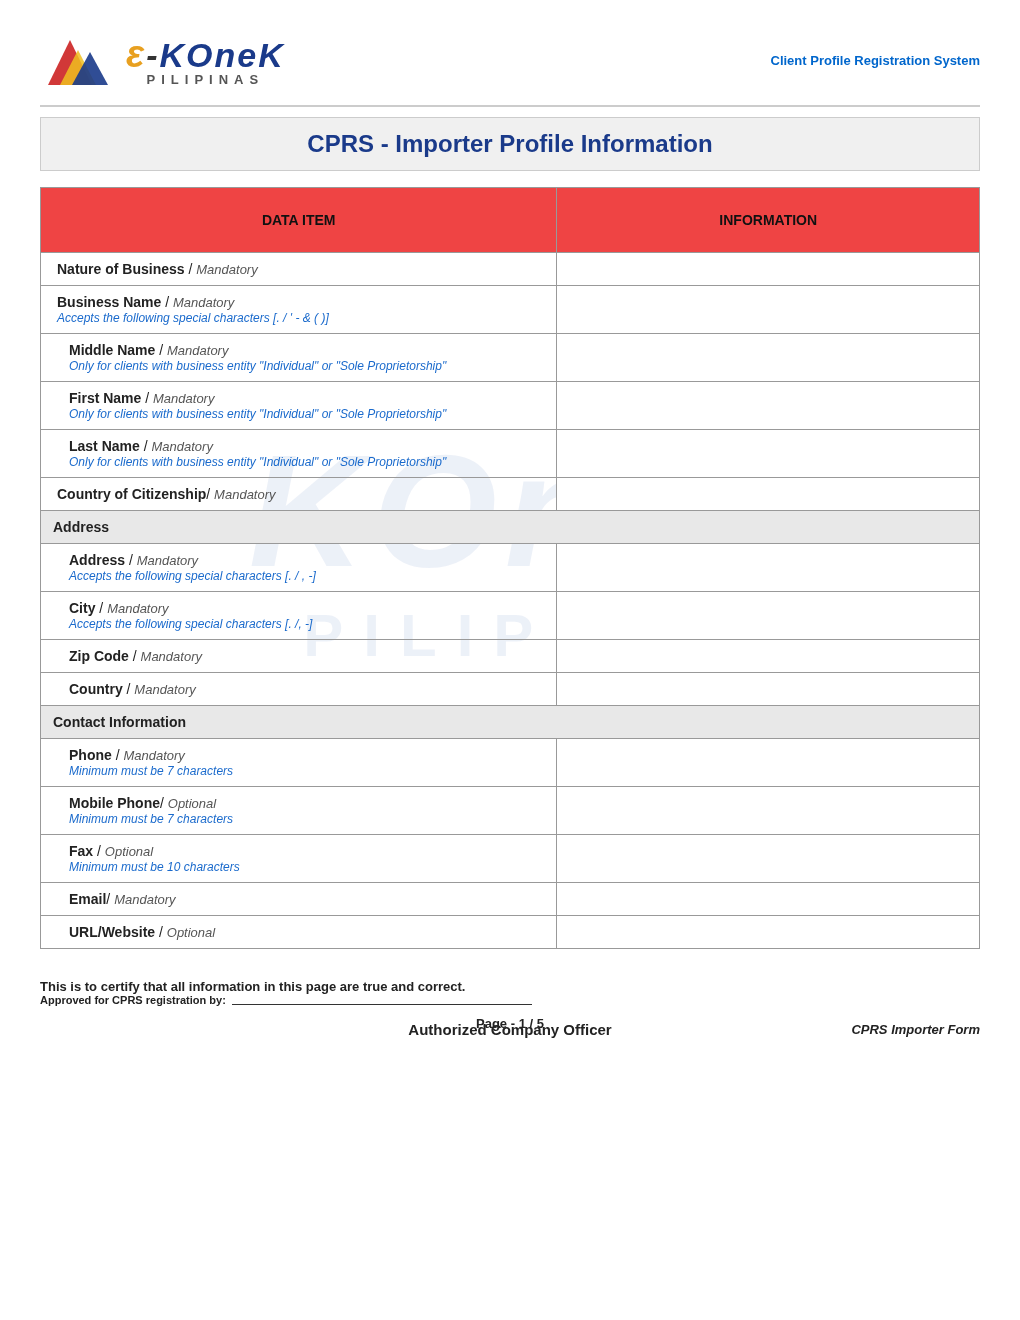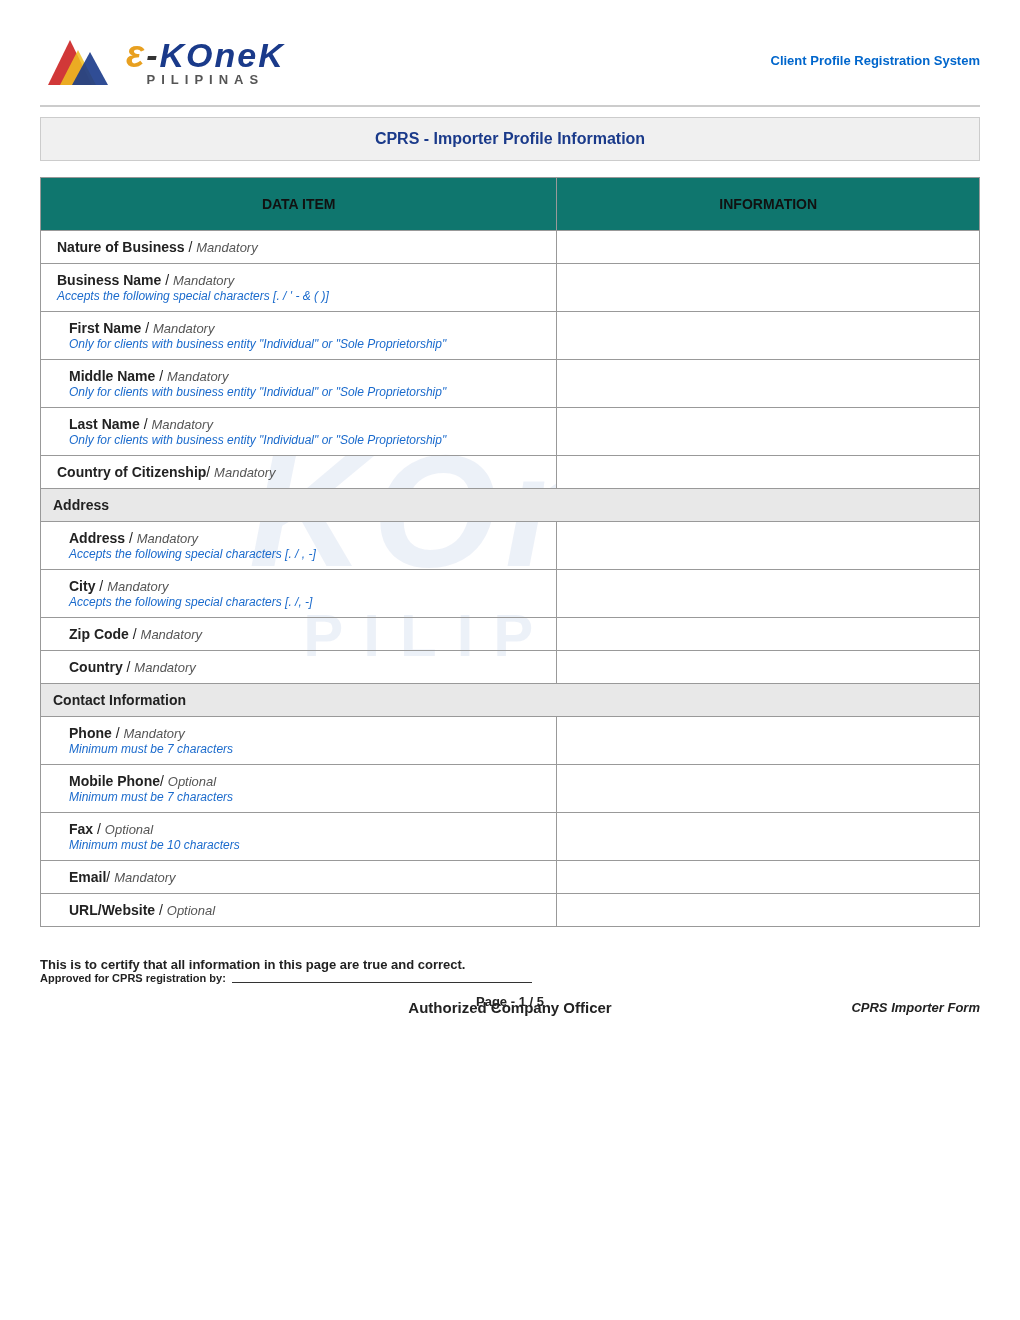--- a/index.html
+++ b/index.html
@@ -109,36 +109,36 @@
 
     
     .page-title-bar {
       background: #f0f0f0;
       border: 1px solid #ccc;
       text-align: center;
       padding: 12px;
       margin-bottom: 16px;
     }
     .page-title-text {
-      font-size: 16px;
+      font-size: 24px;
       font-weight: 900;
       color: #1a3a8a;
     }
 
     
     .main-table {
       width: 100%;
       border-collapse: collapse;
       border: 1px solid #999;
       margin-bottom: 10px;
     }
     .main-table th {
-      background: #0f766e;
+      background: #ef4444;
       border: 1px solid #999;
-      padding: 18px 16px;
+      padding: 24px 16px;
       font-size: 14px;
       font-weight: 700;
       text-align: center;
       color: #111;
     }
     .main-table td {
       border: 1px solid #999;
       padding: 8px 16px;
       vertical-align: middle;
       font-size: 14px;
@@ -260,25 +260,25 @@
     <tbody id="table-body">
         <tr>
           <td><strong>Nature of Business</strong> / <em style="font-weight: 400; color: rgb(85, 85, 85); font-size: 13px;">Mandatory</em></td>
           <td class="info-col">&nbsp;</td>
         </tr>
         <tr>
           <td><strong>Business Name</strong> / <em style="font-weight: 400; color: rgb(85, 85, 85); font-size: 13px;">Mandatory</em><span class="hint-text">Accepts the following special characters [. / ' - &amp; ( )]</span></td>
           <td class="info-col">&nbsp;</td>
         </tr>
         <tr>
+          <td class="row-label-indent"><strong>Middle Name</strong> / <em style="font-weight: 400; color: rgb(85, 85, 85); font-size: 13px;">Mandatory</em><span class="hint-text">Only for clients with business entity "Individual" or "Sole Proprietorship"</span></td>
+          <td class="info-col">&nbsp;</td>
+        </tr>
+        <tr>
           <td class="row-label-indent"><strong>First Name</strong> / <em style="font-weight: 400; color: rgb(85, 85, 85); font-size: 13px;">Mandatory</em><span class="hint-text">Only for clients with business entity "Individual" or "Sole Proprietorship"</span></td>
-          <td class="info-col">&nbsp;</td>
-        </tr>
-        <tr>
-          <td class="row-label-indent"><strong>Middle Name</strong> / <em style="font-weight: 400; color: rgb(85, 85, 85); font-size: 13px;">Mandatory</em><span class="hint-text">Only for clients with business entity "Individual" or "Sole Proprietorship"</span></td>
           <td class="info-col">&nbsp;</td>
         </tr>
         <tr>
           <td class="row-label-indent"><strong>Last Name</strong> / <em style="font-weight: 400; color: rgb(85, 85, 85); font-size: 13px;">Mandatory</em><span class="hint-text">Only for clients with business entity "Individual" or "Sole Proprietorship"</span></td>
           <td class="info-col">&nbsp;</td>
         </tr>
         <tr>
           <td><strong>Country of Citizenship</strong>/ <em style="font-weight: 400; color: rgb(85, 85, 85); font-size: 13px;">Mandatory</em></td>
           <td class="info-col">&nbsp;</td>
         </tr>

